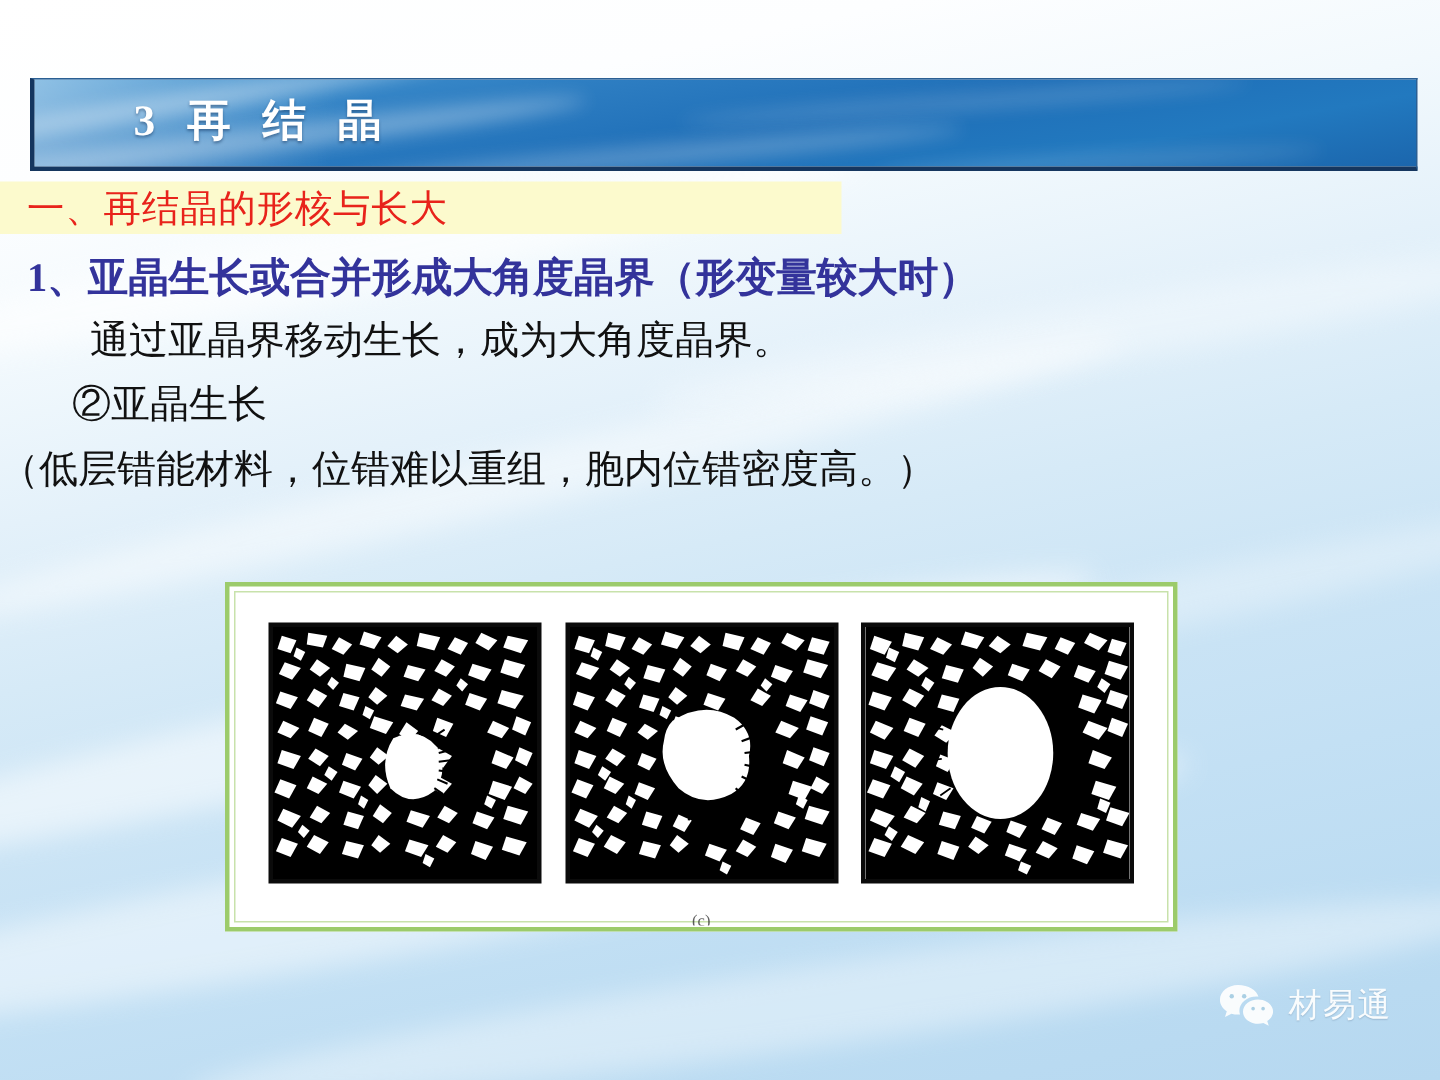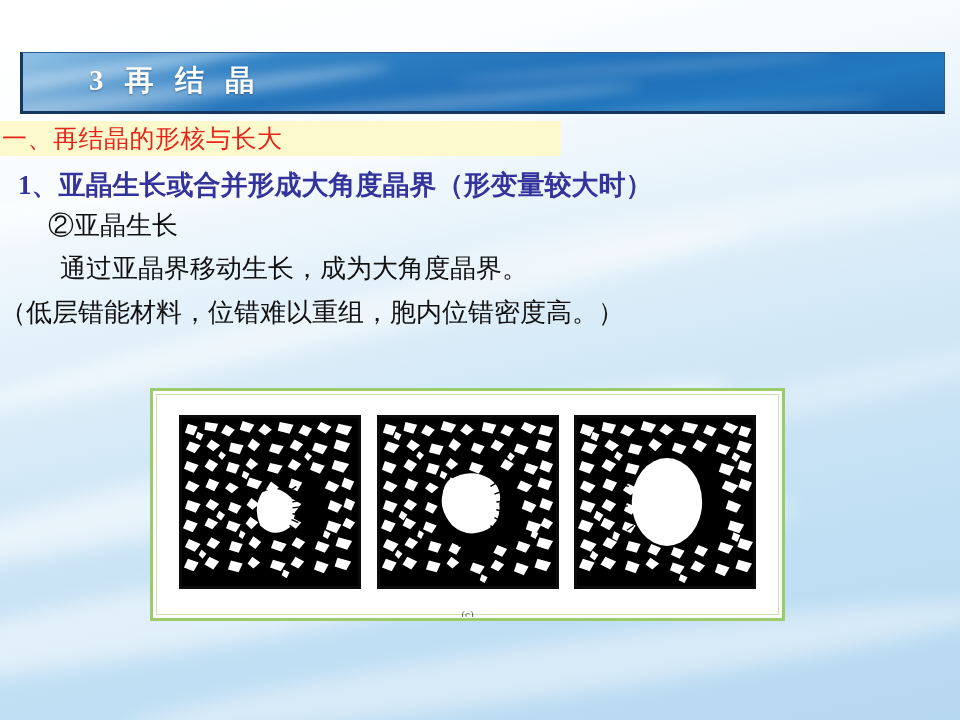--- a/index.html
+++ b/index.html
@@ -100,21 +100,21 @@
     background: #fcfacd;
     display: flex;
     align-items: center;
   }
   #subtitle-text {
     color: #e8231b;
     font-family: "DejaVu Sans", "Liberation Sans", sans-serif;
     font-size: 25px;
     line-height: 1;
     white-space: nowrap;
-    padding-left: 2px;
+    padding-left: 18px;
     letter-spacing: 0.5px;
   }
 
   
   #body-text {
     position: absolute;
     left: 0px;
     top: 165px;
     width: 864px;
   }
@@ -234,22 +234,22 @@
     <div class="streak s5"></div>
     <div id="banner-title">3  再 结 晶</div>
   </div>
 
   <div id="subtitle-bar">
     <span id="subtitle-text">一、再结晶的形核与长大</span>
   </div>
 
   <div id="body-text">
     <div class="line line-1">1、亚晶生长或合并形成大角度晶界（形变量较大时）</div>
+    <div class="line line-3">通过亚晶界移动生长，成为大角度晶界。</div>
     <div class="line line-2">②亚晶生长</div>
-    <div class="line line-3">通过亚晶界移动生长，成为大角度晶界。</div>
     <div class="line line-4">（低层错能材料，位错难以重组，胞内位错密度高。）</div>
   </div>
 
   <div id="figure-box">
     <div id="figure-inner">
 
       <div class="panel">
         <svg viewBox="0 0 180 172" preserveAspectRatio="none" aria-hidden="true">
           <rect x="0" y="0" width="180" height="172" fill="#000"></rect>
           <g fill="#fff">
@@ -484,14 +484,25 @@
             <path d="M128 60 l7 -3 M131 70 l8 -2 M132 80 l9 -1 M132 90 l9 1 M130 100 l8 3 M126 110 l7 5"></path>
             <path d="M56 60 l-7 -3 M53 70 l-8 -2 M52 80 l-9 -1 M52 90 l-9 1 M54 100 l-8 3 M58 110 l-7 5"></path>
           </g>
         </svg>
       </div>
 
       <div id="figure-caption">(c)</div>
     </div>
   </div>
 
+  <div id="watermark">
+    <svg id="wechat-icon" viewBox="0 0 44 34" aria-hidden="true">
+      <path d="M15.5 1.5C7.8 1.5 1.5 6.6 1.5 12.9c0 3.6 2.1 6.8 5.3 8.9l-1.4 4.5 5-2.6c1.6.4 3.3.7 5.1.7.5 0 1 0 1.5-.1-.3-.9-.5-1.9-.5-2.9 0-6 5.9-10.9 13.2-10.9.5 0 1 0 1.5.1C30.1 5.5 23.5 1.5 15.5 1.5z" fill="#ffffff"></path>
+      <circle cx="10.6" cy="10.2" r="1.7" fill="#a9cfe3"></circle>
+      <circle cx="20.2" cy="10.2" r="1.7" fill="#a9cfe3"></circle>
+      <path d="M42.5 22.1c0-5.2-5.2-9.4-11.6-9.4s-11.6 4.2-11.6 9.4c0 5.2 5.2 9.4 11.6 9.4 1.4 0 2.8-.2 4.1-.6l4.2 2.2-1.2-3.7c2.7-1.7 4.5-4.4 4.5-7.3z" fill="#ffffff"></path>
+      <circle cx="27.1" cy="19.8" r="1.4" fill="#a9cfe3"></circle>
+      <circle cx="34.8" cy="19.8" r="1.4" fill="#a9cfe3"></circle>
+    </svg>
+    <span id="watermark-text">材易通</span>
+  </div>
 
 </div>
 
 </body></html>

